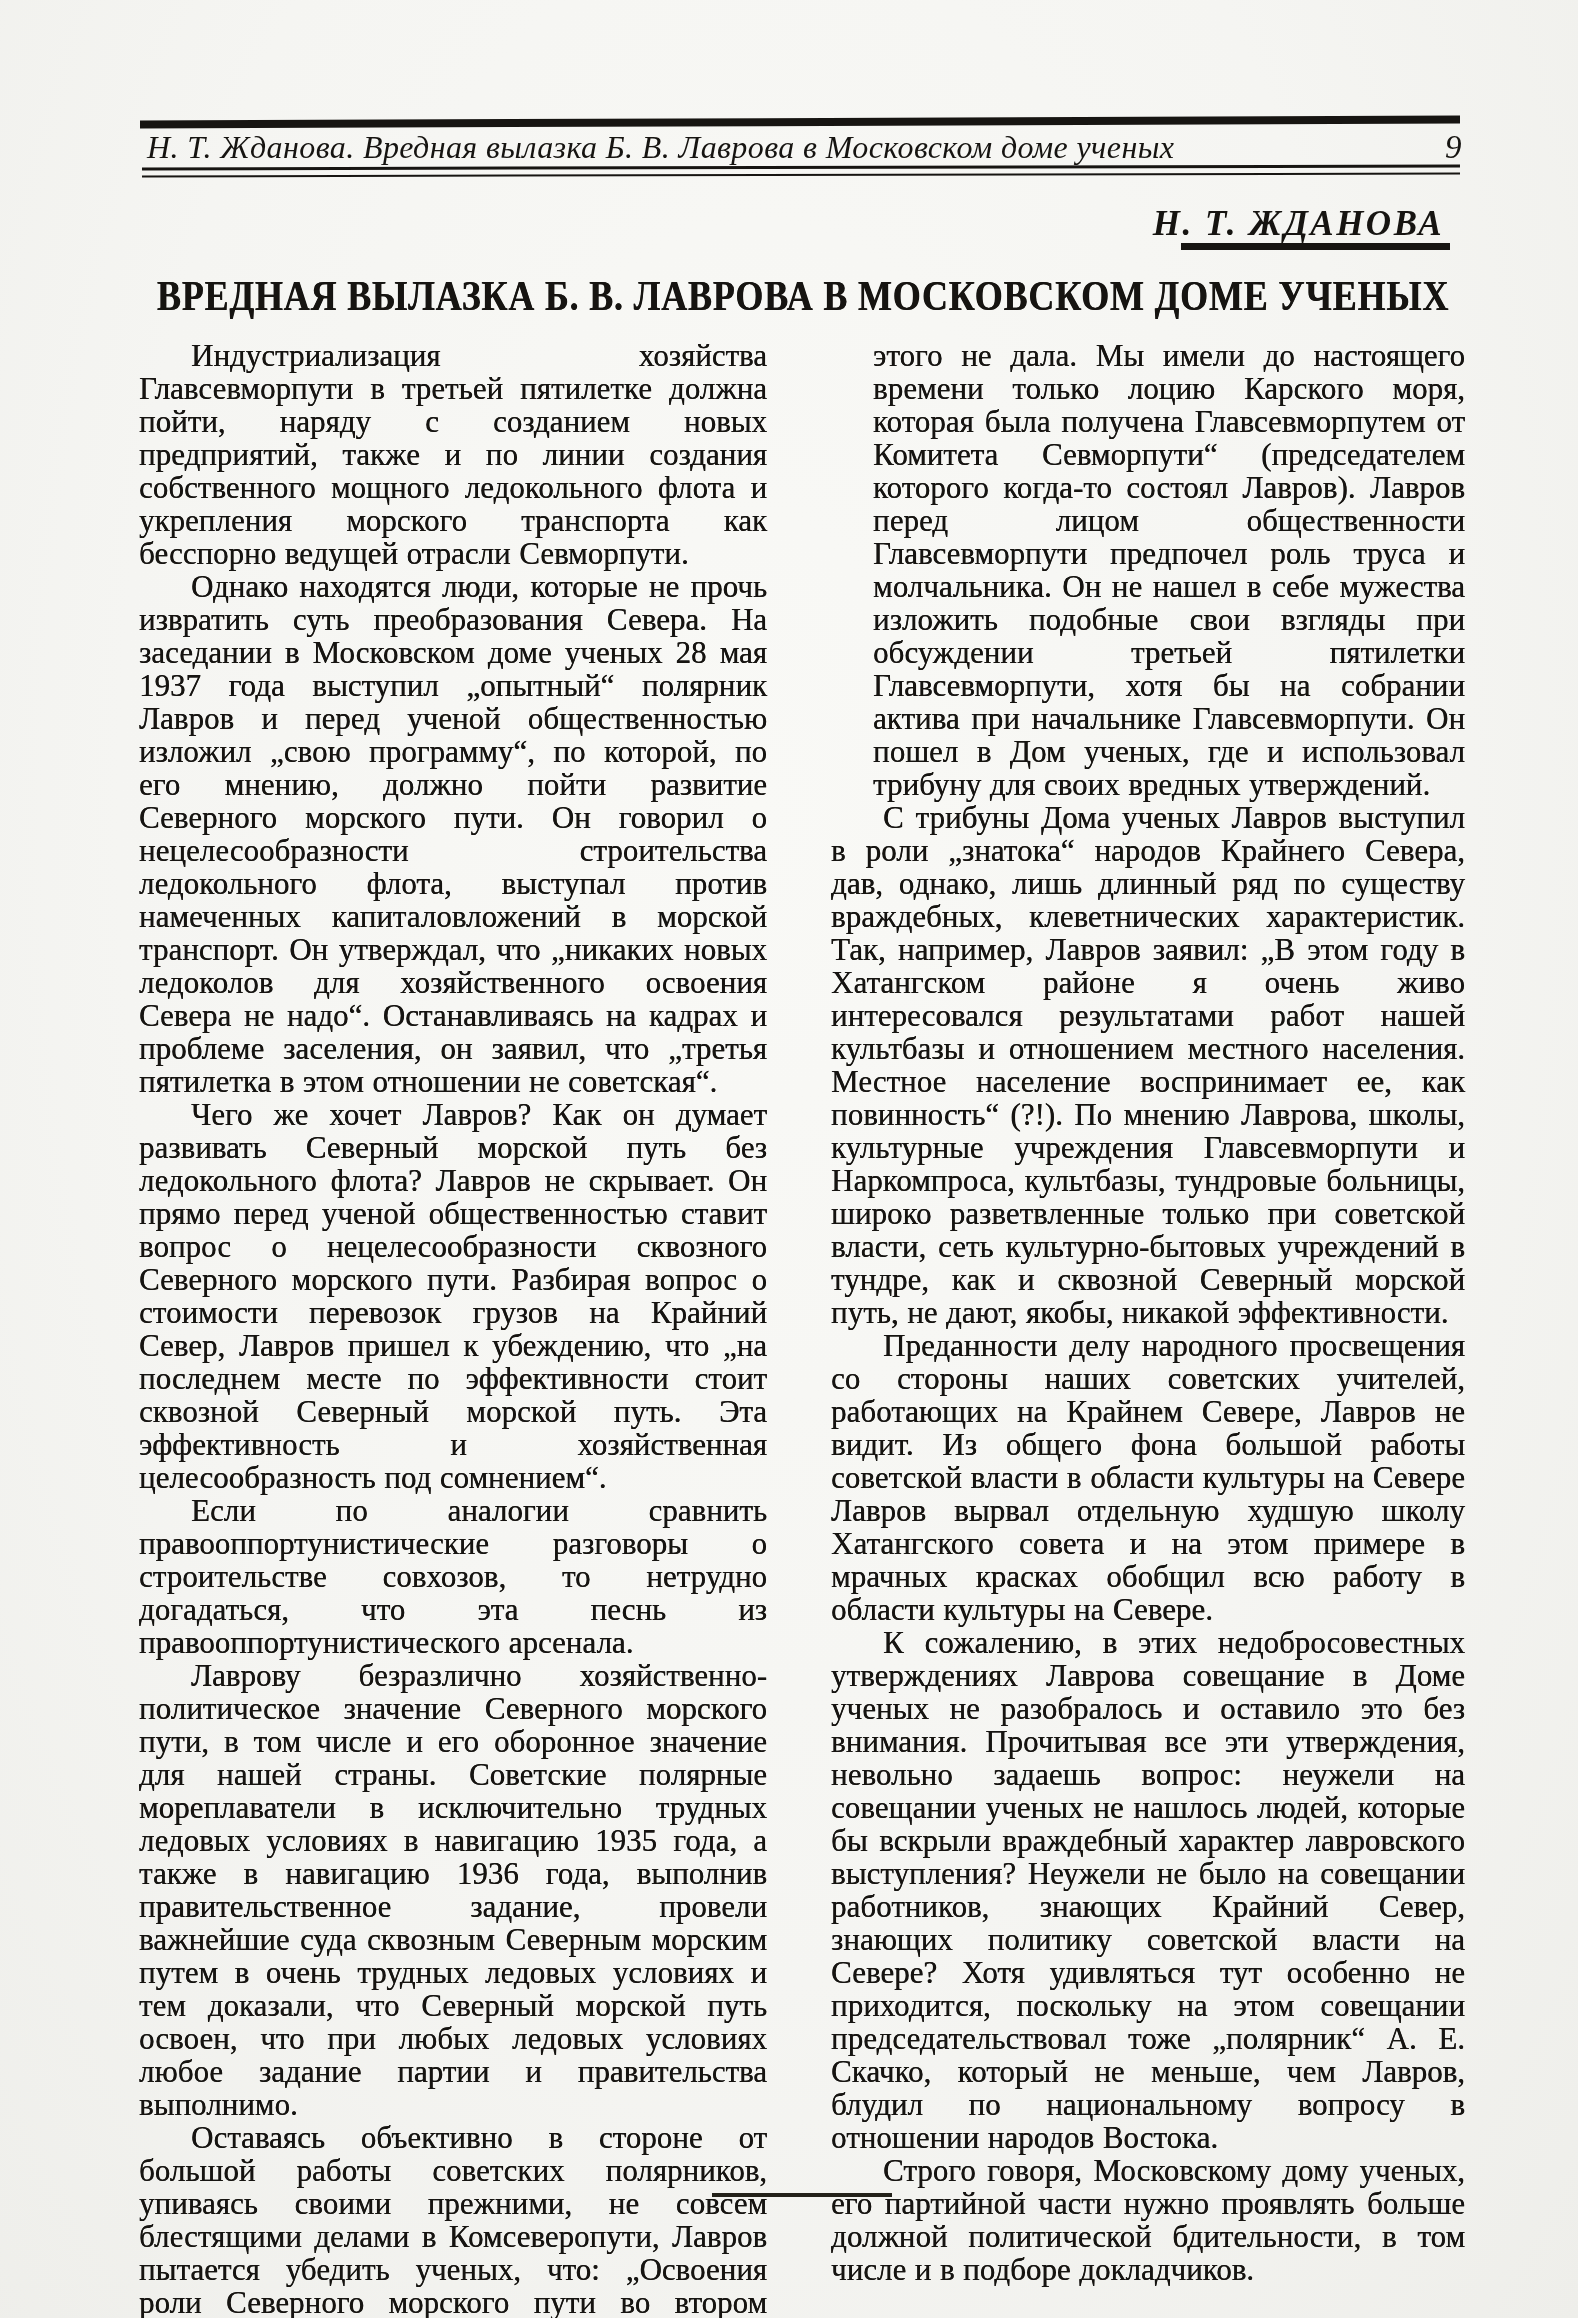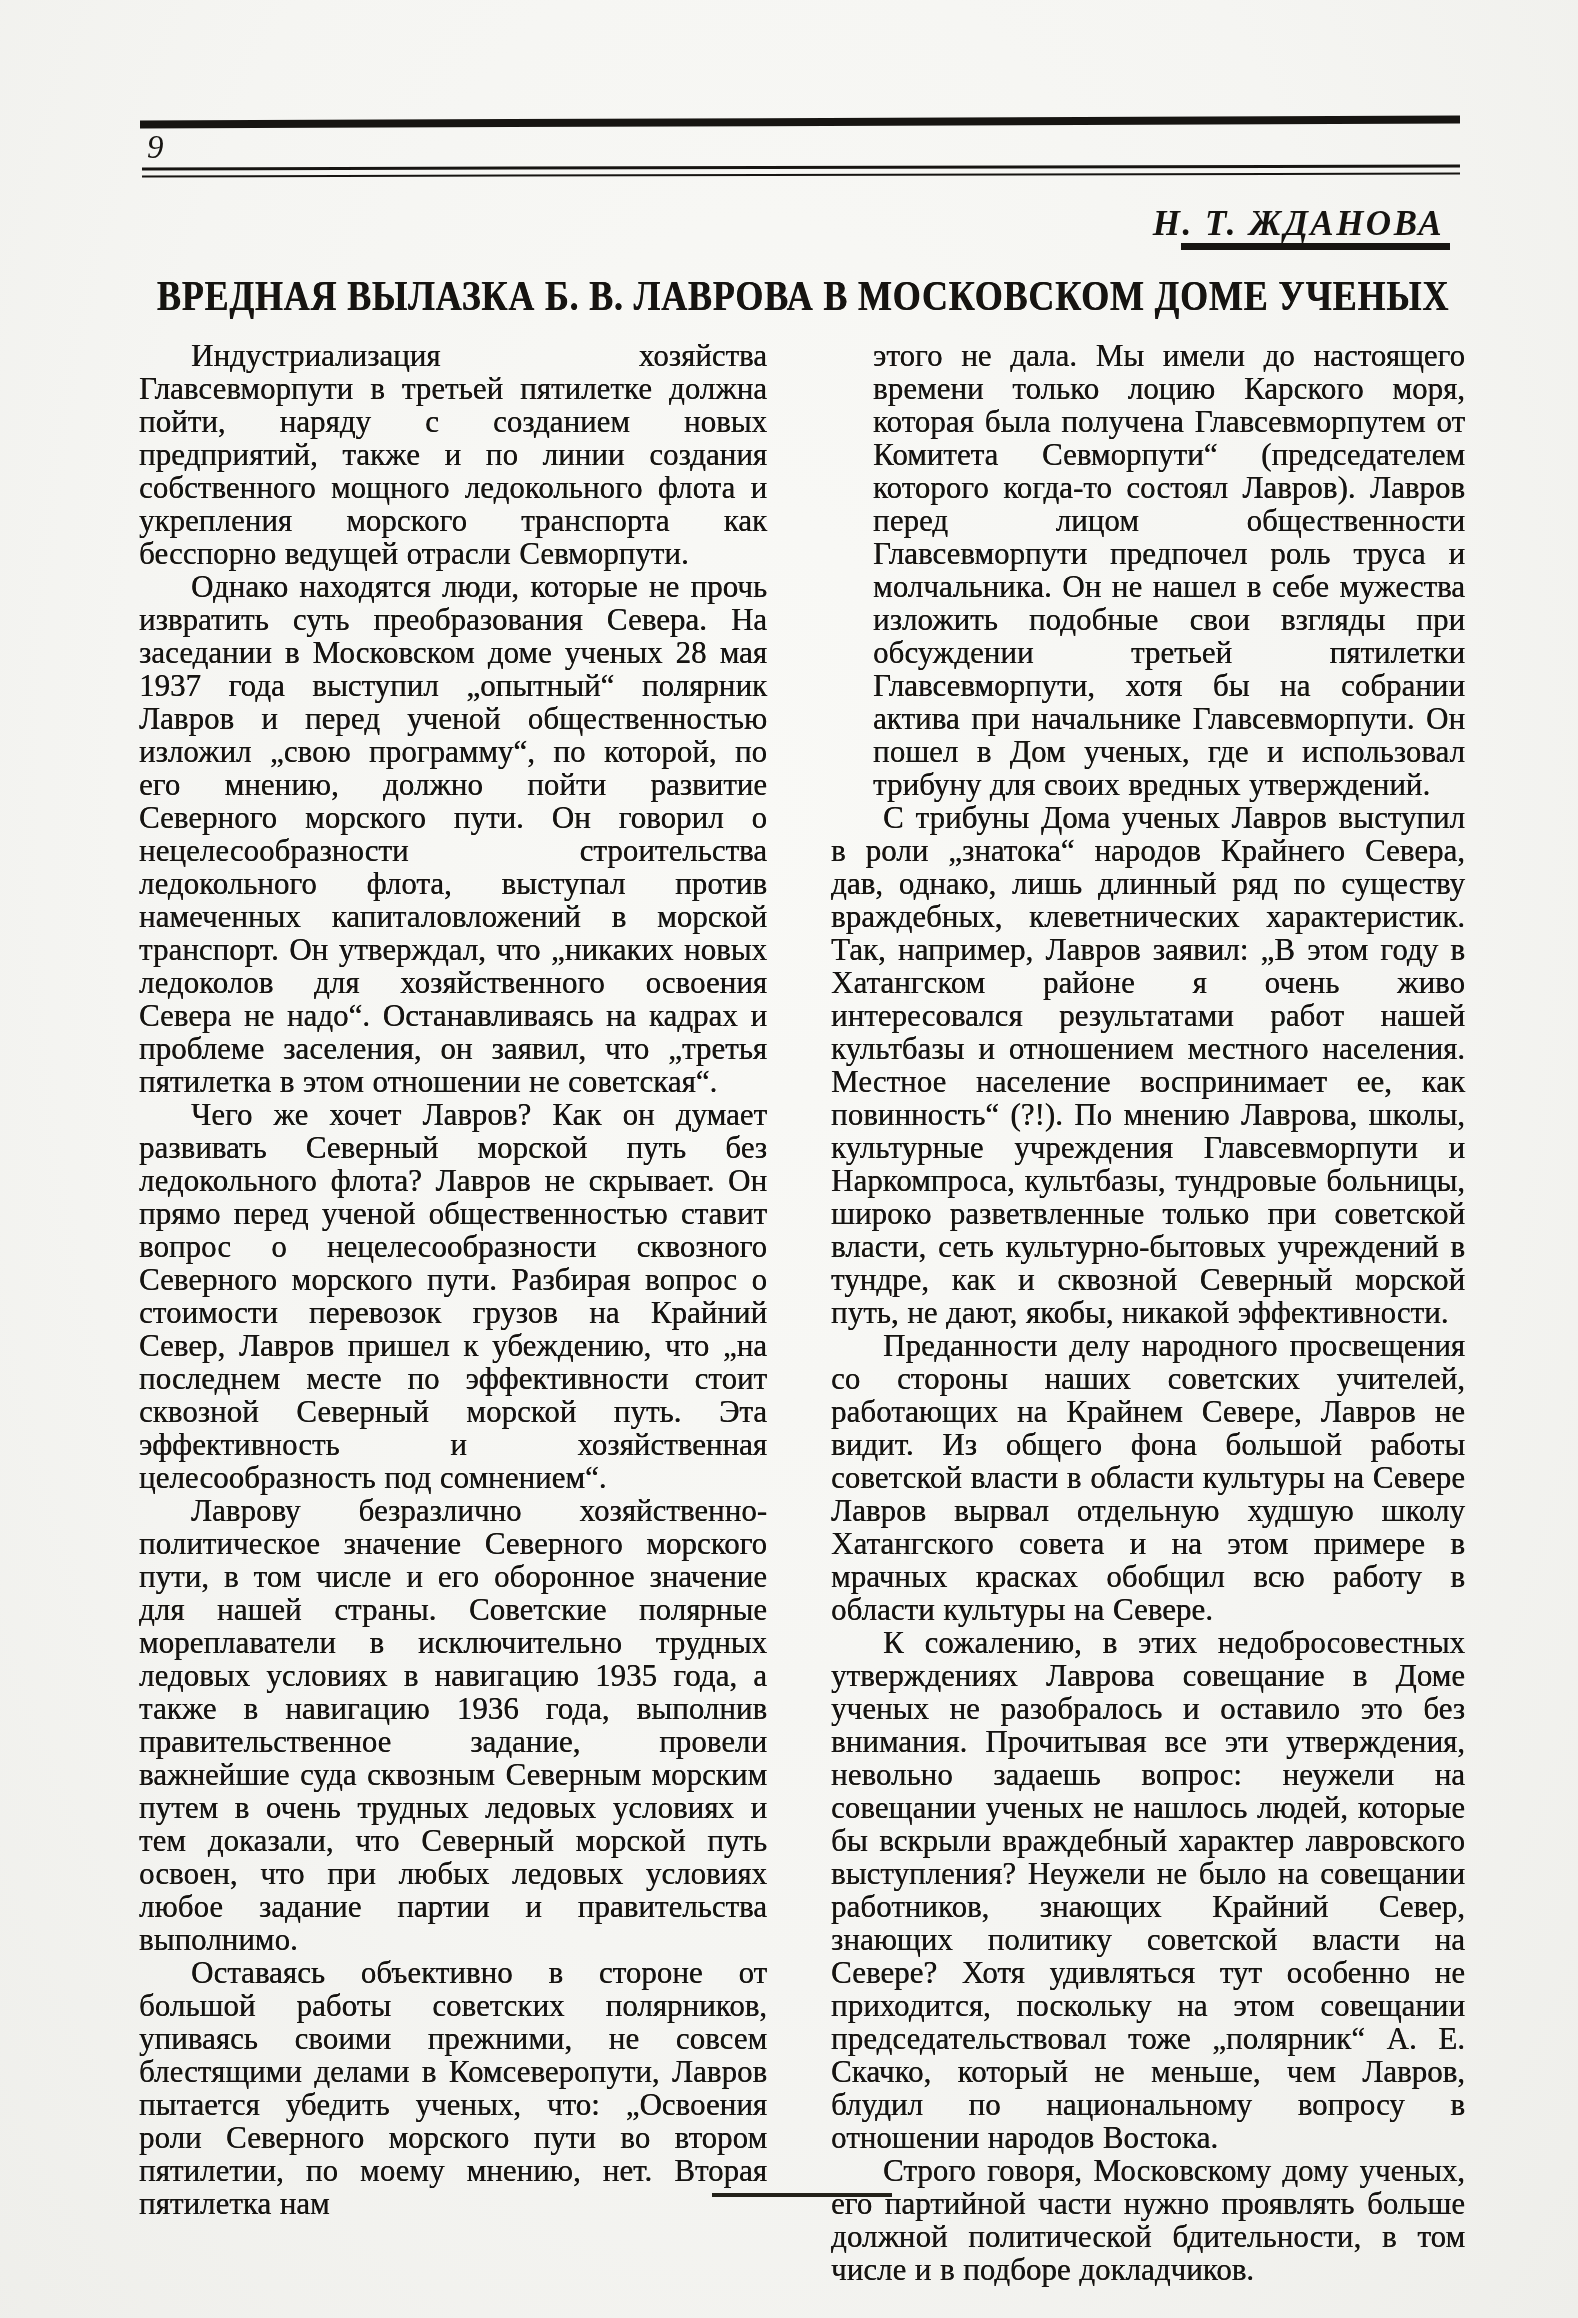--- a/index.html
+++ b/index.html
@@ -104,35 +104,37 @@
   }
 </style>
 </head>
 <body>
 
 <div class="page">
 
   <div class="rule-top"></div>
 
   <div class="running-header">
+    <span>Н. Т. Жданова. Вредная вылазка Б. В. Лаврова в Московском доме ученых</span>
     <span class="pageno">9</span>
   </div>
 
   <div class="rule-double"></div>
 
   <div class="byline">Н. Т. ЖДАНОВА</div>
   <div class="byline-underline"></div>
 
   <div class="article-title">ВРЕДНАЯ ВЫЛАЗКА Б. В. ЛАВРОВА В МОСКОВСКОМ ДОМЕ УЧЕНЫХ</div>
 
   <div class="columns">
     <div class="col col-left">
       <p>Индустриализация хозяйства Главсевморпути в третьей пятилетке должна пойти, наряду с созданием новых предприятий, также и по линии создания собственного мощного ледокольного флота и укрепления морского транспорта как бесспорно ведущей отрасли Севморпути.</p>
       <p>Однако находятся люди, которые не прочь извратить суть преобразования Севера. На заседании в Московском доме ученых 28 мая 1937 года выступил „опытный“ полярник Лавров и перед ученой общественностью изложил „свою программу“, по которой, по его мнению, должно пойти развитие Северного морского пути. Он говорил о нецелесообразности строительства ледокольного флота, выступал против намеченных капиталовложений в морской транспорт. Он утверждал, что „никаких новых ледоколов для хозяйственного освоения Севера не надо“. Останавливаясь на кадрах и проблеме заселения, он заявил, что „третья пятилетка в этом отношении не советская“.</p>
       <p>Чего же хочет Лавров? Как он думает развивать Северный морской путь без ледокольного флота? Лавров не скрывает. Он прямо перед ученой общественностью ставит вопрос о нецелесообразности сквозного Северного морского пути. Разбирая вопрос о стоимости перевозок грузов на Крайний Север, Лавров пришел к убеждению, что „на последнем месте по эффективности стоит сквозной Северный морской путь. Эта эффективность и хозяйственная целесообразность под сомнением“.</p>
+      <p>Если по аналогии сравнить правооппортунистические разговоры о строительстве совхозов, то нетрудно догадаться, что эта песнь из правооппортунистического арсенала.</p>
       <p>Лаврову безразлично хозяйственно-политическое значение Северного морского пути, в том числе и его оборонное значение для нашей страны. Советские полярные мореплаватели в исключительно трудных ледовых условиях в навигацию 1935 года, а также в навигацию 1936 года, выполнив правительственное задание, провели важнейшие суда сквозным Северным морским путем в очень трудных ледовых условиях и тем доказали, что Северный морской путь освоен, что при любых ледовых условиях любое задание партии и правительства выполнимо.</p>
       <p>Оставаясь объективно в стороне от большой работы советских полярников, упиваясь своими прежними, не совсем блестящими делами в Комсеверопути, Лавров пытается убедить ученых, что: „Освоения роли Северного морского пути во втором пятилетии, по моему мнению, нет. Вторая пятилетка нам</p>
     </div>
     <div class="col col-right">
       <p class="no-indent">этого не дала. Мы имели до настоящего времени только лоцию Карского моря, которая была получена Главсевморпутем от Комитета Севморпути“ (председателем которого когда-то состоял Лавров). Лавров перед лицом общественности Главсевморпути предпочел роль труса и молчальника. Он не нашел в себе мужества изложить подобные свои взгляды при обсуждении третьей пятилетки Главсевморпути, хотя бы на собрании актива при начальнике Главсевморпути. Он пошел в Дом ученых, где и использовал трибуну для своих вредных утверждений.</p>
       <p>С трибуны Дома ученых Лавров выступил в роли „знатока“ народов Крайнего Севера, дав, однако, лишь длинный ряд по существу враждебных, клеветнических характеристик. Так, например, Лавров заявил: „В этом году в Хатангском районе я очень живо интересовался результатами работ нашей культбазы и отношением местного населения. Местное население воспринимает ее, как повинность“ (?!). По мнению Лаврова, школы, культурные учреждения Главсевморпути и Наркомпроса, культбазы, тундровые больницы, широко разветвленные только при советской власти, сеть культурно-бытовых учреждений в тундре, как и сквозной Северный морской путь, не дают, якобы, никакой эффективности.</p>
       <p>Преданности делу народного просвещения со стороны наших советских учителей, работающих на Крайнем Севере, Лавров не видит. Из общего фона большой работы советской власти в области культуры на Севере Лавров вырвал отдельную худшую школу Хатангского совета и на этом примере в мрачных красках обобщил всю работу в области культуры на Севере.</p>
       <p>К сожалению, в этих недобросовестных утверждениях Лаврова совещание в Доме ученых не разобралось и оставило это без внимания. Прочитывая все эти утверждения, невольно задаешь вопрос: неужели на совещании ученых не нашлось людей, которые бы вскрыли враждебный характер лавровского выступления? Неужели не было на совещании работников, знающих Крайний Север, знающих политику советской власти на Севере? Хотя удивляться тут особенно не приходится, поскольку на этом совещании председательствовал тоже „полярник“ А. Е. Скачко, который не меньше, чем Лавров, блудил по национальному вопросу в отношении народов Востока.</p>
       <p>Строго говоря, Московскому дому ученых, его партийной части нужно проявлять больше должной политической бдительности, в том числе и в подборе докладчиков.</p>
     </div>

